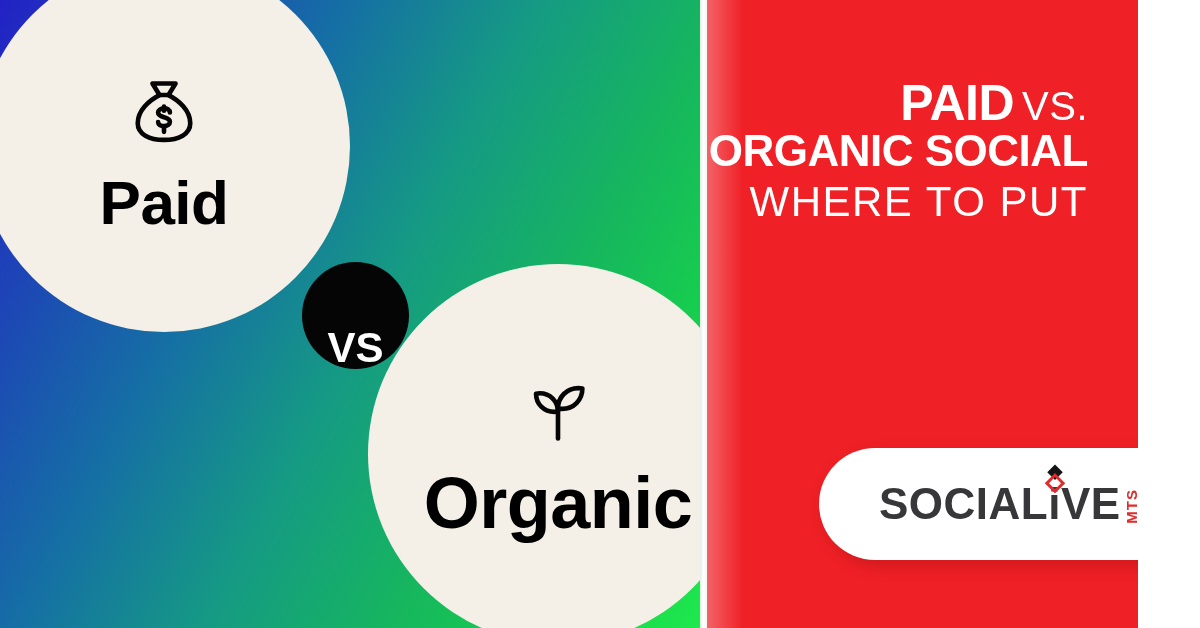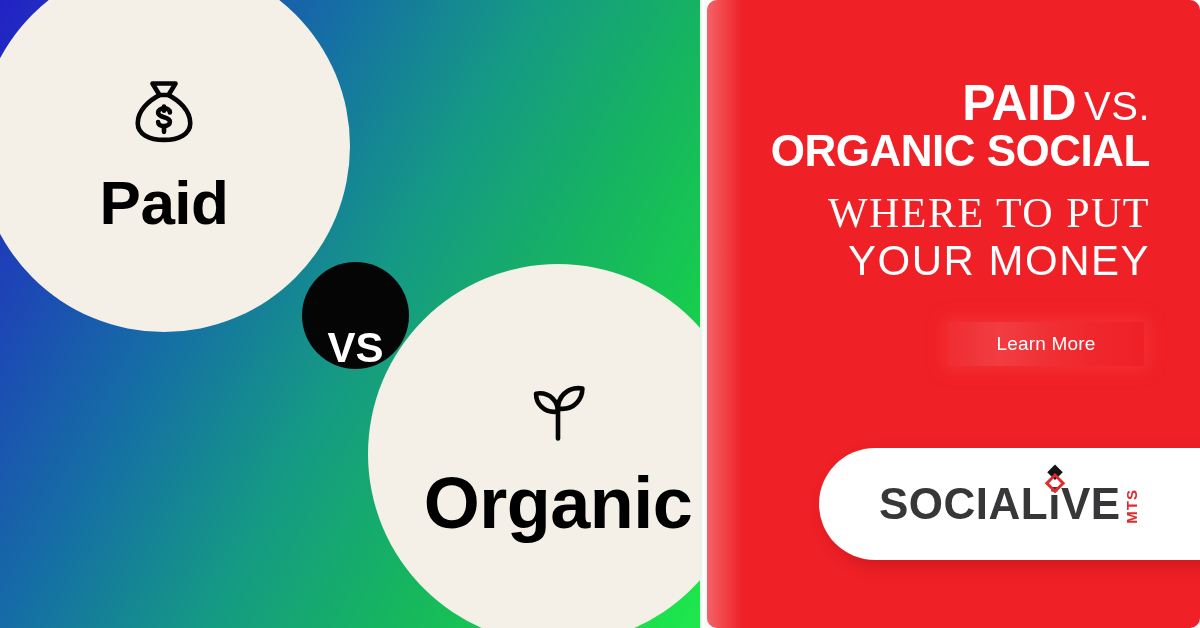--- a/index.html
+++ b/index.html
@@ -83,24 +83,23 @@
     color:#ffffff;
     font-size:42px;
     font-weight:700;
     letter-spacing:0px;
     line-height:1;
   }
 
   
   .right-panel {
     position:absolute; left:707px; top:0;
-    width:493px; height:628px;
+    width:431px; height:628px;
     background:#ef2026;
     overflow:hidden;
-    border-radius:10px;
   }
   .right-panel::before {
     content:"";
     position:absolute; left:0; top:0;
     width:36px; height:628px;
     background:linear-gradient(90deg, rgba(255,255,255,0.30), rgba(255,255,255,0));
     pointer-events:none;
   }
 
   
@@ -120,21 +119,21 @@
     margin-left:8px;
   }
   .hl-line2 {
     font-size:44px; font-weight:700; letter-spacing:-0.5px;
     line-height:1.05; white-space:nowrap;
   }
   .hl-line3, .hl-line4 {
     font-size:42px; font-weight:300; letter-spacing:1.5px;
     line-height:1.12; white-space:nowrap;
   }
-  .hl-line3 { margin-top:16px;font-family:Liberation Serif, serif; }
+  .hl-line3 { margin-top:4px; }
 
   
   .learn-more {
     position:absolute;
     left:241px; top:322px;
     width:196px; height:44px;
     background:linear-gradient(90deg,
         rgba(255,255,255,0.06) 0%,
         rgba(255,255,255,0.13) 26%,
         rgba(255,255,255,0.05) 60%,
@@ -232,26 +231,22 @@
   <div class="divider-strip"></div>
 
   <div class="right-panel">
 
     <div class="headline">
       <div class="hl-line1">
         <span class="hl-paid">PAID</span><span class="hl-vs">VS.</span>
       </div>
       <div class="hl-line2">ORGANIC SOCIAL</div>
       <div class="hl-line3">WHERE TO PUT</div>
-      <div class="hl-line4">YOUR MONEY</div>
-    </div>
-
-    <div class="learn-more">
-      <span>Learn More</span>
-    </div>
+    </div>
+
 
     <div class="logo-plate">
       <div class="logo-inner">
         <div class="logo-word">
           <span>SOCIAL</span>
             <span class="logo-dot-holder">i<span class="logo-diamond"><svg width="26" height="30" viewBox="0 0 26 30" fill="none">
                   <rect x="13" y="1.5" width="11" height="11" transform="rotate(45 13 1.5)" fill="#141414"></rect>
                   <rect x="13" y="12" width="11.5" height="11.5" transform="rotate(45 13 12)" fill="none" stroke="#e02c2c" stroke-width="3"></rect>
                 </svg></span></span>
             <span>VE</span>

